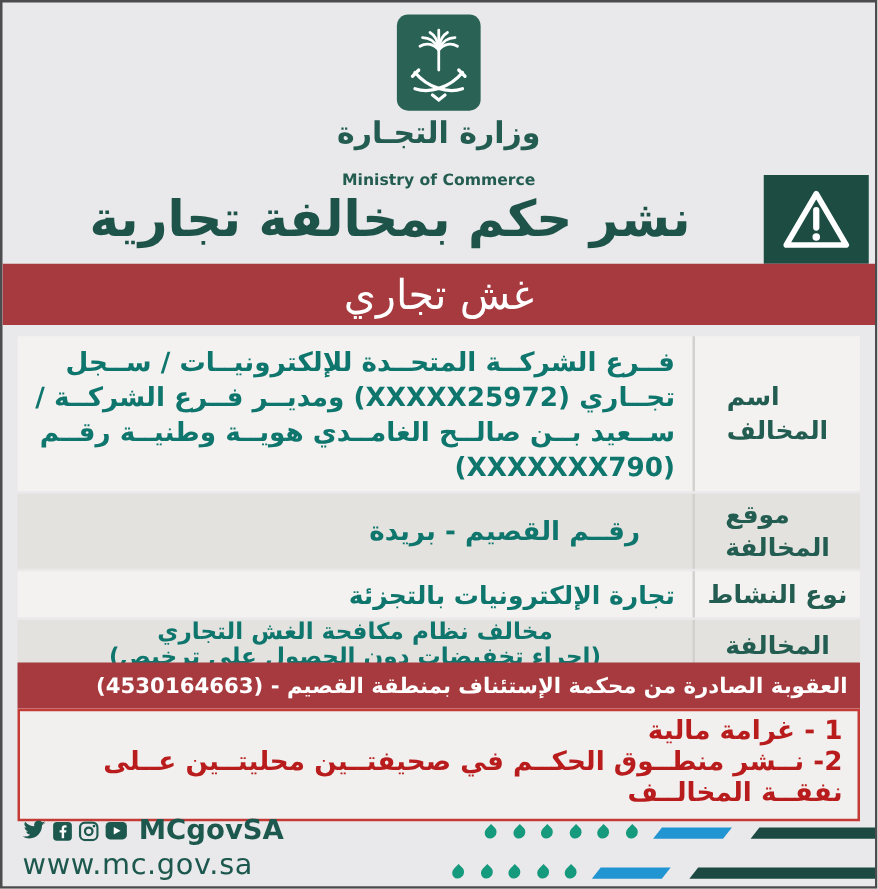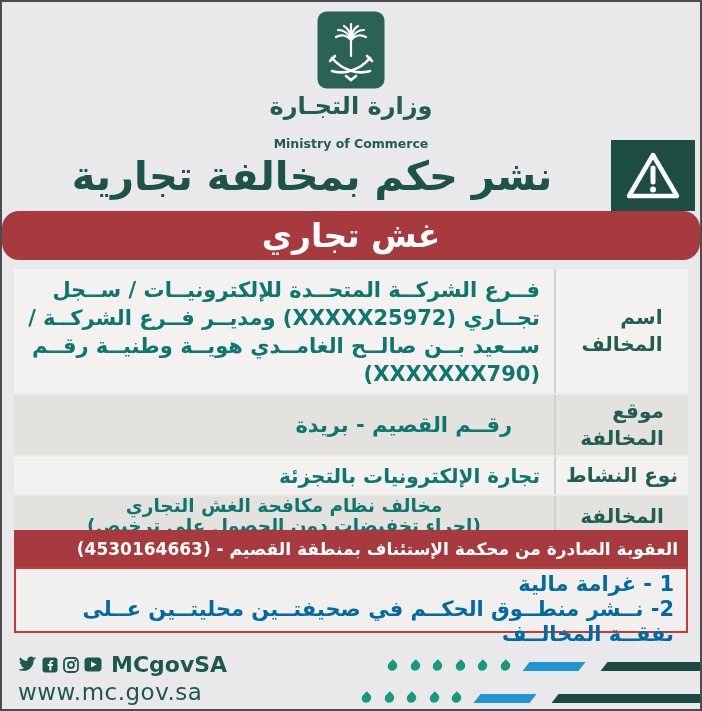--- a/index.html
+++ b/index.html
@@ -21,53 +21,53 @@
   }
   .warning-box{
     position:absolute;top:138px;right:5px;width:84px;height:71px;
     background:#1d4c43;display:flex;align-items:center;justify-content:center;
   }
   
   .fraud-band{
     position:absolute;top:209px;left:0;right:0;height:49px;
     background:#a73a3e;color:#ffffff;direction:rtl;
     display:flex;align-items:center;justify-content:center;
-    font-size:33px;font-weight:bold;border-radius:17px;
+    font-size:33px;font-weight:normal;
   }
   
   .vtable{position:absolute;top:267px;left:12px;right:12px;}
   .trow{display:flex;direction:rtl;margin-bottom:2px;}
   .trow.odd{background:#f3f2f0;}
   .trow.even{background:#e3e2de;}
   .tlabel{
     width:132px;flex:none;display:flex;align-items:center;justify-content:center;
-    font-size:20px;font-weight:bold;color:#235c51;text-align:right;
+    font-size:20px;font-weight:bold;color:#235c51;text-align:left;
     white-space:pre-line;border-left:2px solid #d2d1ce;line-height:1.35;
   }
   .tvalue{flex:1;color:#0f766e;font-weight:bold;}
   .r1{min-height:116px;}
   .r1 .tvalue{font-size:21px;line-height:28px;padding:7px 14px 5px;text-align:justify;white-space:pre-line;}
   .r2{height:60px;gap:28px;}
   .r2 .tvalue{display:flex;align-items:center;font-size:21px;padding:0 14px;}
   .r3{height:37px;}
   .r3 .tvalue{display:flex;align-items:center;font-size:20px;padding:0 14px;}
   .r4{height:40px;}
   .r4 .tvalue{display:flex;align-items:center;justify-content:center;text-align:center;
     font-size:18.5px;line-height:20px;white-space:pre-line;}
   
   .penalty-band{
     position:absolute;top:528px;left:12px;right:12px;height:37px;
     background:#a73a3e;color:#ffffff;direction:rtl;
     display:flex;align-items:center;font-size:17px;font-weight:bold;padding:0 10px;
     box-sizing:border-box;
   }
   .penalty-box{
-    position:absolute;top:565px;left:12px;right:12px;height:66px;
+    position:absolute;top:565px;left:12px;right:12px;height:90px;
     background:#f1f0ee;border:2px solid #c43a35;box-sizing:border-box;
-    direction:rtl;color:#0369a1;font-weight:bold;font-size:21px;line-height:25px;
+    direction:rtl;color:#b91c1c;font-weight:bold;font-size:21px;line-height:25px;
     padding:3px 12px;
   }
   .pitem{white-space:pre-line;}
   
   .social{position:absolute;left:16px;top:650px;color:#1d584e;}
   .social-row{display:flex;align-items:center;gap:5px;direction:ltr;}
   .handle{font-size:22px;font-weight:bold;margin-left:4px;}
   .website{font-size:23px;margin-top:2px;letter-spacing:0.5px;}
   .sicon{display:block;}
   

